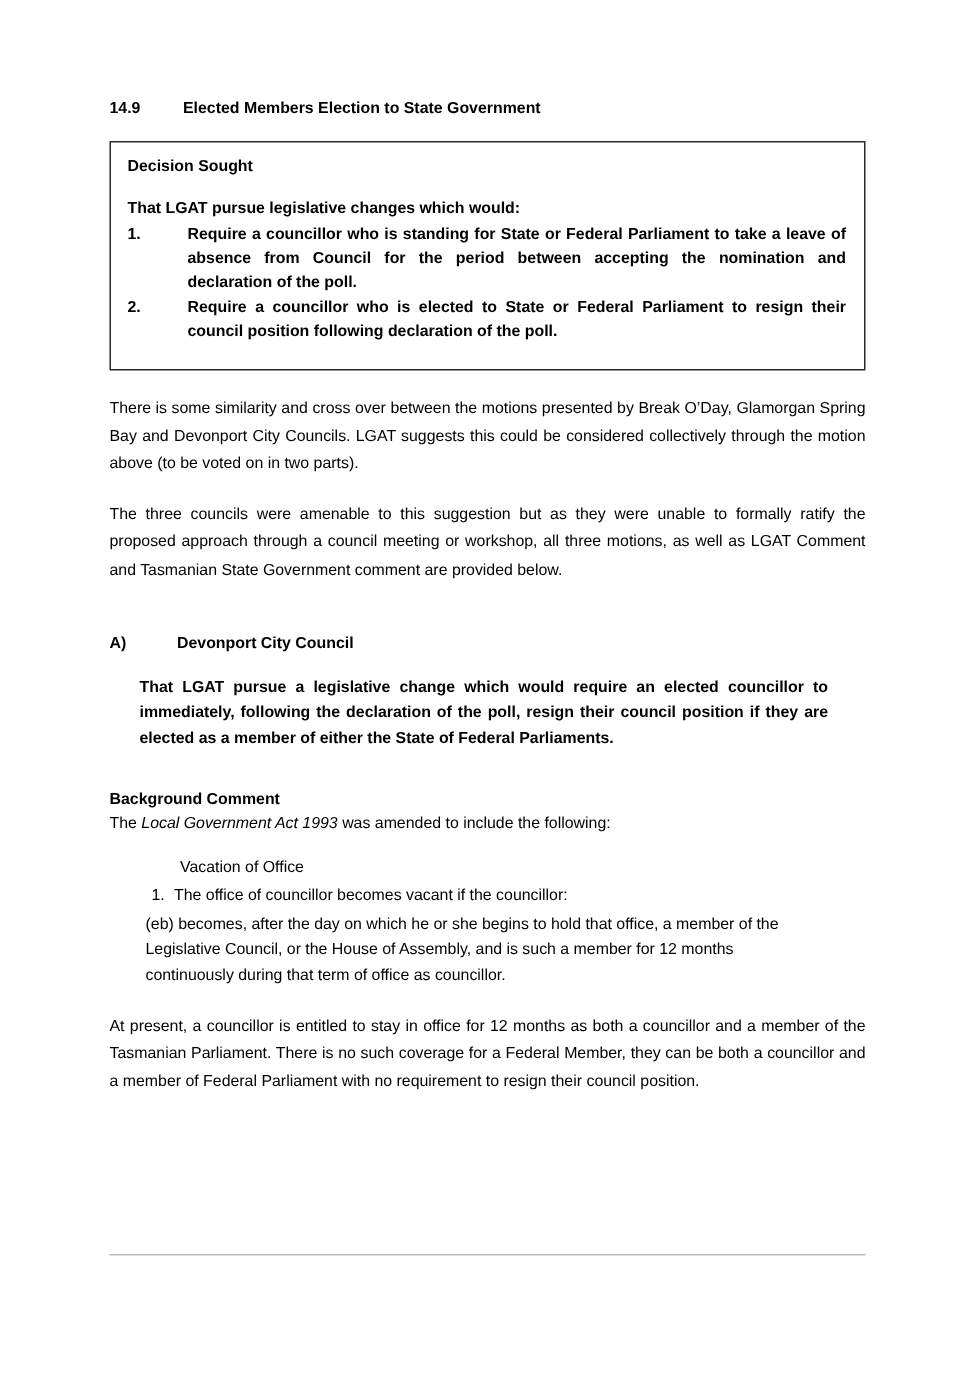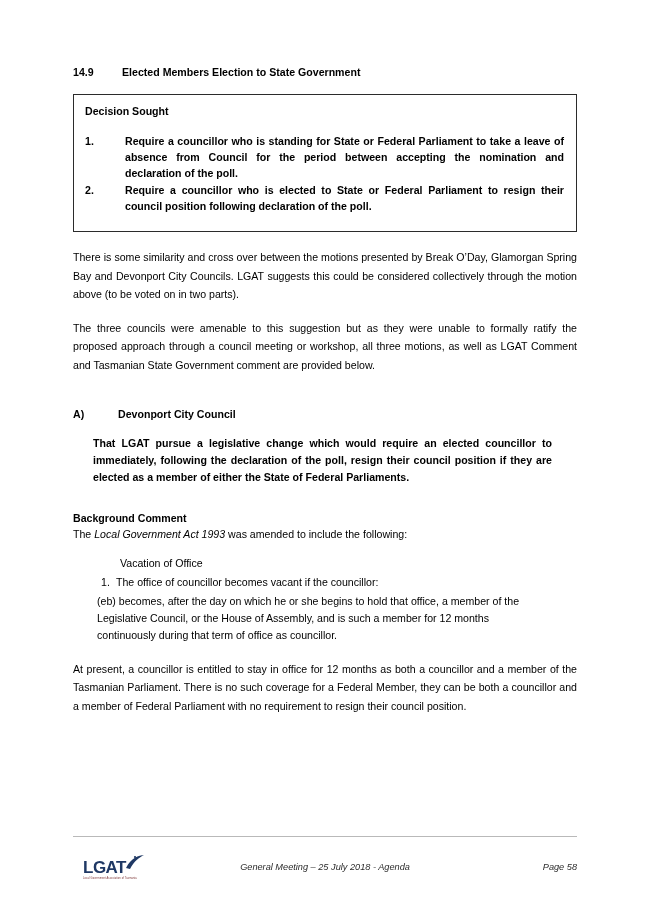--- a/index.html
+++ b/index.html
@@ -247,20 +247,21 @@
   <div class="content">
 
 
     <div class="h2-row">
       <span class="h2-num">14.9</span>
       <span class="h2-text">Elected Members Election to State Government</span>
     </div>
 
     <div class="box">
       <div class="box-title">Decision Sought</div>
+      <div class="box-lead">That LGAT pursue legislative changes which would:</div>
 
       <div class="box-item">
         <span class="box-item-num">1.</span>
         <span class="box-item-text">Require a councillor who is standing for State or Federal Parliament to take a leave of absence from Council for the period between accepting the nomination and declaration of the poll.</span>
       </div>
 
       <div class="box-item">
         <span class="box-item-num">2.</span>
         <span class="box-item-text">Require a councillor who is elected to State or Federal Parliament to resign their council position following declaration of the poll.</span>
       </div>
@@ -285,25 +286,13 @@
       <span class="num-text">The office of councillor becomes vacant if the councillor:</span>
     </div>
 
     <div class="sub-para">(eb) becomes, after the day on which he or she begins to hold that office, a member of the Legislative Council, or the House of Assembly, and is such a member for 12 months continuously during that term of office as councillor.</div>
 
     <div class="para">At present, a councillor is entitled to stay in office for 12 months as both a councillor and a member of the Tasmanian Parliament.  There is no such coverage for a Federal Member,  they can be both a councillor and a member of Federal Parliament with no requirement to resign their council position.</div>
 
   </div>
 
   <div class="footer-rule"></div>
-  <div class="footer">
-    <div class="logo">
-      <div class="logo-mark">LGAT</div>
-      <svg class="logo-swoosh" width="24" height="16" viewBox="0 0 24 16">
-        <path d="M3 14 C 8 4, 16 1, 21 1 C 17 3, 11 7, 7 15 Z" fill="#1f3864"></path>
-        <circle cx="12" cy="3" r="1.1" fill="#1f3864"></circle>
-      </svg>
-      <div class="logo-tag">Local Government Association of Tasmania</div>
-    </div>
-    <div class="footer-center">General Meeting – 25 July 2018 - Agenda</div>
-    <div class="footer-page">Page  58</div>
-  </div>
 </div>
 
 </body></html>

